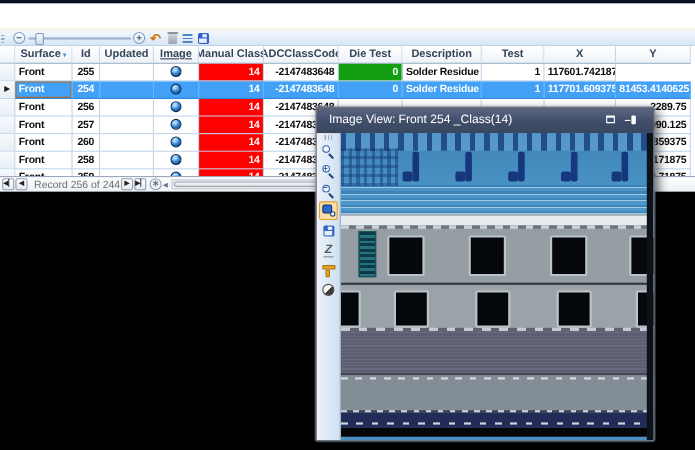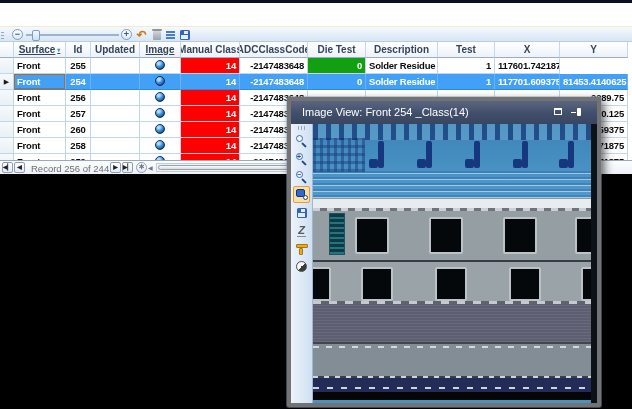--- a/index.html
+++ b/index.html
@@ -74,21 +74,21 @@
   .sb-new{left:136px;border-radius:6px;color:#6a7684;font-size:8px;line-height:8px;}
   .sb-label{position:absolute;left:31px;top:2px;font-size:9.5px;color:#6d6d6d;white-space:nowrap;}
   .sb-harrow{position:absolute;left:148px;top:3px;font-size:6px;color:#6a7684;}
   .strack{position:absolute;left:156px;top:2px;width:304px;height:9px;background:#eef0f2;
           border:1px solid #c4ccd4;box-sizing:border-box;}
   .sthumb{position:absolute;left:1px;top:1px;width:294px;height:5px;border:1px solid #96a2ae;border-radius:3px;
           background:linear-gradient(#fafbfc,#d4dae0);box-sizing:border-box;}
 
   
   .imgwin{position:absolute;left:287px;top:97px;width:306px;height:302px;background:#c2410c;
-          border:4px solid #737373;border-radius:2px;z-index:10;
+          border:1px solid #737373;border-radius:2px;z-index:10;
           box-shadow:0 0 0 1px rgba(130,160,200,.45), 3px 4px 10px rgba(0,0,0,.65);}
   .wtitle{height:23px;background:linear-gradient(#5a6681,#414e6b 55%,#39465f);color:#fff;
           font-size:11px;line-height:23px;padding-left:11px;border-radius:2px 2px 0 0;position:relative;}
   .wicon{position:absolute;top:7px;cursor:default;}
   .restore{right:35px;width:8px;height:7px;border:1px solid #fff;border-top-width:2px;box-sizing:border-box;}
   .pin{right:16px;width:10px;height:9px;}
   .pin::before{content:"";position:absolute;right:0;top:0;width:4px;height:8px;background:#fff;border-radius:1px;}
   .pin::after{content:"";position:absolute;left:0;top:3.5px;width:5px;height:1.5px;background:#fff;}
   .wbody{position:absolute;left:0;top:23px;right:0;bottom:0;display:flex;}
   .toolstrip{width:21px;background:linear-gradient(90deg,#ecf3fb,#cfe0f2);border-right:1px solid #9fb8d2;
@@ -180,21 +180,21 @@
           <span class="listico"></span>
         </div>
       <div class="tbico ico-save">
           <span class="floppy"></span>
         </div>
     </div>
 
     <div class="grid" id="grid">
         <div class="hrow">
           <div class="hsel"></div>
-          <div class="hcell" style="width: 52px; text-decoration: underline;">Surface<span class="sorticon">▾</span></div>
+          <div class="hcell" style="width: 52px;">Surface<span class="sorticon">▾</span></div>
           <div class="hcell" style="width: 25px;">Id</div>
           <div class="hcell" style="width: 49px;">Updated</div>
           <div class="hcell" style="width: 41px; text-decoration: underline;">Image</div>
           <div class="hcell" style="width: 59px;">Manual Class</div>
           <div class="hcell" style="width: 68px;">ADCClassCode</div>
           <div class="hcell" style="width: 58px;">Die Test</div>
           <div class="hcell" style="width: 72px;">Description</div>
           <div class="hcell" style="width: 57px;">Test</div>
           <div class="hcell" style="width: 65px;">X</div>
           <div class="hcell" style="width: 68px;">Y</div>

